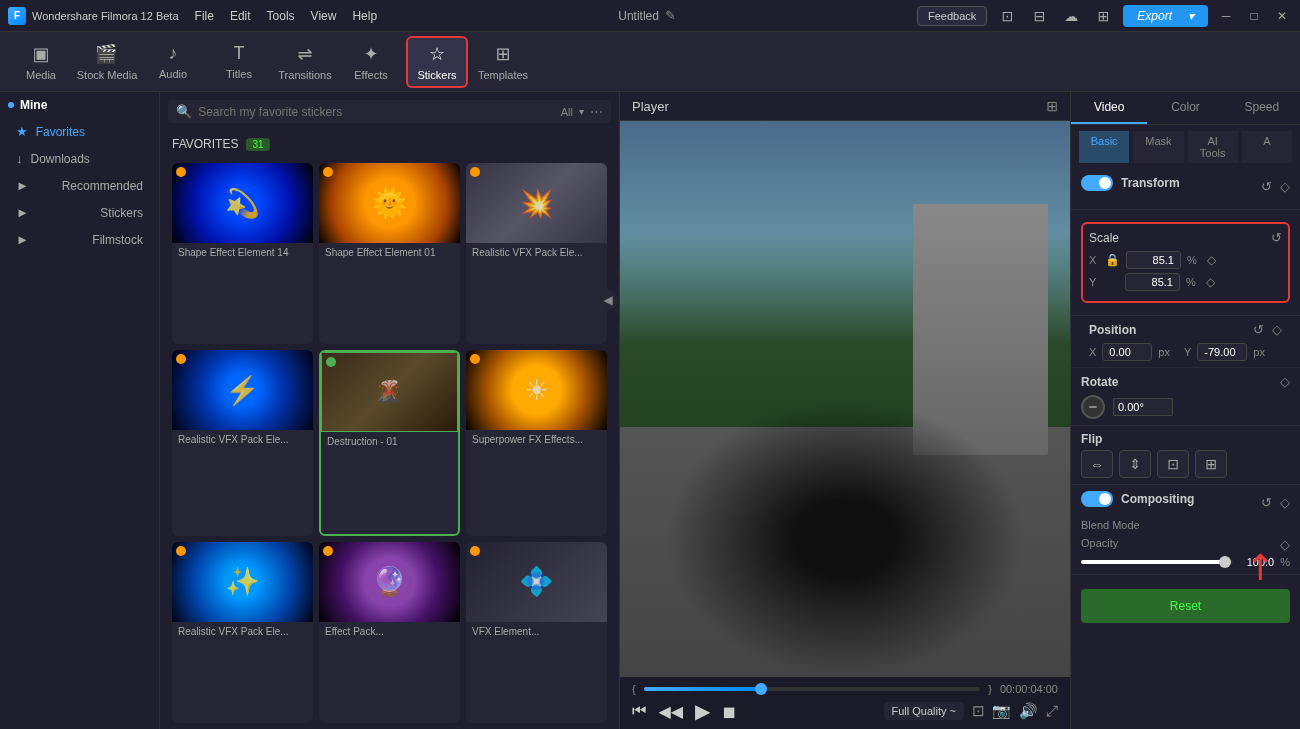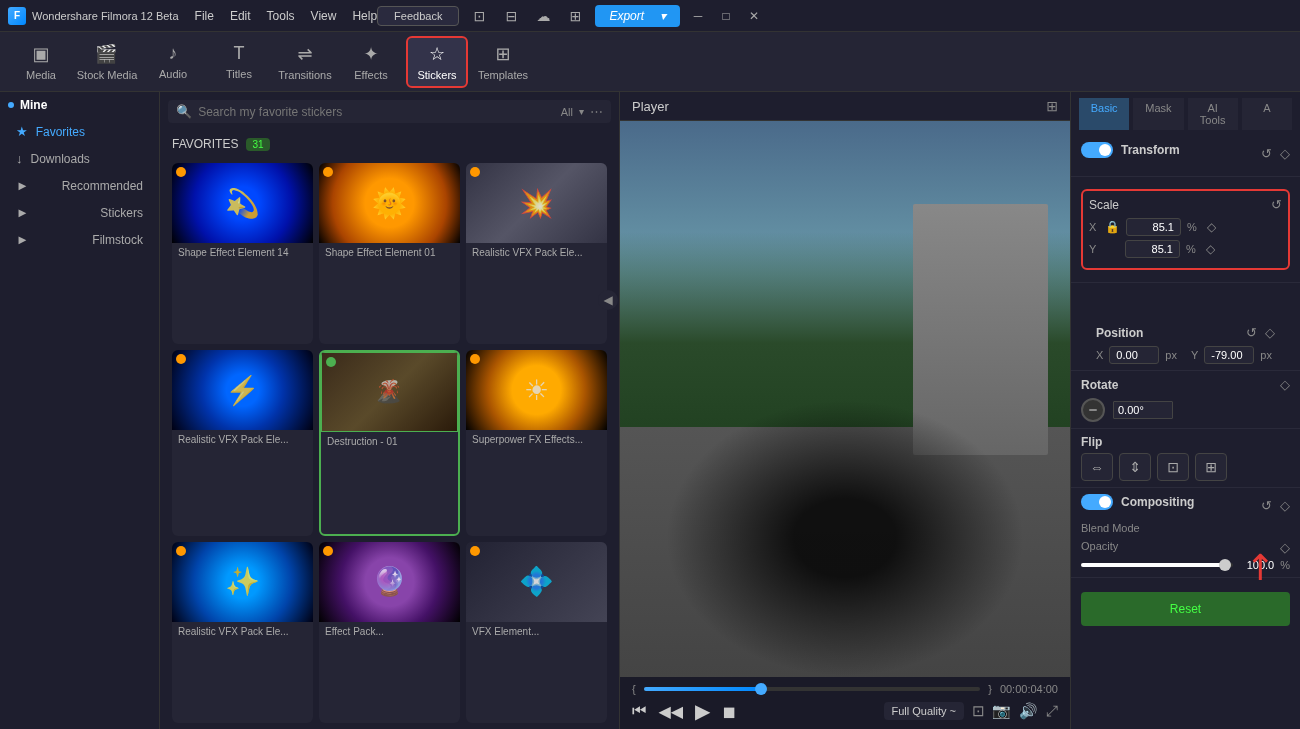--- a/index.html
+++ b/index.html
@@ -7,21 +7,21 @@
 
     
     #topbar { display: flex; align-items: center; background: #1e1e2e; height: 32px; padding: 0 8px; border-bottom: 1px solid #333; }
     #topbar .logo { display: flex; align-items: center; gap: 6px; margin-right: 16px; }
     #topbar .logo-icon { width: 18px; height: 18px; background: linear-gradient(135deg, #4af, #08f); border-radius: 3px; display: flex; align-items: center; justify-content: center; font-size: 10px; color: white; font-weight: bold; }
     #topbar .app-name { font-size: 11px; color: #ccc; }
     #topbar .menu-items { display: flex; gap: 16px; font-size: 12px; color: #ccc; }
     #topbar .menu-items span { cursor: pointer; }
     #topbar .title { flex: 1; text-align: center; font-size: 12px; color: #aaa; display: flex; align-items: center; justify-content: center; gap: 6px; }
     #topbar .actions { display: flex; align-items: center; gap: 8px; }
-    #topbar .feedback-btn { background: #2a2a3e; border: 1px solid #555; border-radius: 4px; padding: 3px 16px; font-size: 11px; color: #ccc; cursor: pointer; }
+    #topbar .feedback-btn { background: #2a2a3e; border: 1px solid #555; border-radius: 4px; padding: 3px 10px; font-size: 11px; color: #ccc; cursor: pointer; }
     #topbar .icon-btn { width: 24px; height: 24px; display: flex; align-items: center; justify-content: center; color: #aaa; cursor: pointer; font-size: 14px; }
     #topbar .export-btn { background: #2196F3; color: white; border: none; border-radius: 4px; padding: 4px 14px; font-size: 12px; cursor: pointer; display: flex; align-items: center; gap: 16px; font-style: italic; }
     #topbar .win-btns { display: flex; gap: 8px; margin-left: 8px; }
     #topbar .win-btn { width: 20px; height: 20px; display: flex; align-items: center; justify-content: center; color: #aaa; font-size: 12px; cursor: pointer; }
 
     
     #toolbar { display: flex; align-items: center; background: #252535; height: 60px; border-bottom: 1px solid #333; padding: 0 10px; gap: 4px; }
     .tool-item { display: flex; flex-direction: column; align-items: center; justify-content: center; width: 62px; height: 52px; border-radius: 6px; cursor: pointer; gap: 4px; color: #aaa; font-size: 11px; }
     .tool-item.active { background: #33334a; border: 2px solid #e53935; color: #fff; }
     .tool-item .t-icon { font-size: 18px; }
@@ -98,21 +98,21 @@
     .scale-section { border: 2px solid #e53935; border-radius: 6px; padding: 6px; margin: 6px 0; }
     .scale-title { font-size: 12px; color: #ccc; margin-bottom: 6px; display: flex; align-items: center; justify-content: space-between; }
     .scale-row { display: flex; align-items: center; gap: 6px; margin-bottom: 4px; }
     .scale-label { width: 10px; color: #888; font-size: 11px; }
     .lock-icon { color: #888; font-size: 12px; }
     .scale-input { background: #252535; border: 1px solid #444; border-radius: 3px; color: #fff; font-size: 11px; padding: 2px 6px; width: 55px; text-align: right; }
     .scale-unit { color: #888; font-size: 11px; width: 14px; }
     .diamond-btn { color: #888; font-size: 12px; cursor: pointer; }
     .prop-input { background: #252535; border: 1px solid #444; border-radius: 3px; color: #fff; font-size: 11px; padding: 2px 6px; width: 50px; text-align: left; }
     .prop-unit { color: #888; font-size: 11px; }
-    .position-section { padding: 6px 25px; border-bottom: 1px solid #2a2a3a; margin-top: 36px; }
+    .position-section { padding: 6px 18px; border-bottom: 1px solid #2a2a3a; }
     .pos-title-row { display: flex; align-items: center; justify-content: space-between; margin-bottom: 6px; }
     .pos-row { display: flex; align-items: center; gap: 6px; }
     .rotate-row { display: flex; align-items: center; gap: 8px; }
     .rotate-knob { width: 24px; height: 24px; border-radius: 50%; background: #333; border: 2px solid #555; display: flex; align-items: center; justify-content: center; }
     .rotate-input { background: #252535; border: 1px solid #444; border-radius: 1px; color: #fff; font-size: 11px; padding: 2px 4px; width: 60px; }
     .flip-row { display: flex; gap: 6px; margin-top: 4px; }
     .flip-btn { background: #252535; border: 1px solid #444; border-radius: 4px; width: 32px; height: 28px; display: flex; align-items: center; justify-content: center; cursor: pointer; color: #aaa; font-size: 14px; }
     .blend-select { background: #252535; border: 1px solid #444; border-radius: 3px; color: #fff; font-size: 11px; padding: 3px 6px; width: 100%; }
     .opacity-row { display: flex; align-items: center; gap: 6px; }
     .opacity-track { flex: 1; height: 4px; background: #333; border-radius: 2px; position: relative; }
@@ -144,20 +144,24 @@
     <div class="logo-icon">F</div>
     <span class="app-name">Wondershare Filmora 12 Beta</span>
   </div>
   <div class="menu-items">
     <span>File</span>
     <span>Edit</span>
     <span>Tools</span>
     <span>View</span>
     <span>Help</span>
   </div>
+  <div class="title">
+    <span>Untitled</span>
+    <span style="color:#888;font-size:13px;">✎</span>
+  </div>
   <div class="actions">
     <button class="feedback-btn">Feedback</button>
     <div class="icon-btn">⊡</div>
     <div class="icon-btn">⊟</div>
     <div class="icon-btn">☁</div>
     <div class="icon-btn">⊞</div>
     <button class="export-btn">
       <span>Export</span>
       <span>▾</span>
     </button>
@@ -354,20 +358,25 @@
           <span class="prb">⊡</span>
           <span class="prb">📷</span>
           <span class="prb">🔊</span>
           <span class="prb">⤢</span>
         </div>
       </div>
     </div>
   </div>
 
   <div id="right-panel">
+    <div class="right-tabs">
+      <div class="right-tab active">Video</div>
+      <div class="right-tab">Color</div>
+      <div class="right-tab">Speed</div>
+    </div>
     <div class="right-sub-tabs">
       <div class="right-sub-tab active">Basic</div>
       <div class="right-sub-tab">Mask</div>
       <div class="right-sub-tab">AI Tools</div>
       <div class="right-sub-tab">A</div>
     </div>
 
     <div class="right-section">
       <div class="right-section-header">
         <div class="toggle-row">

